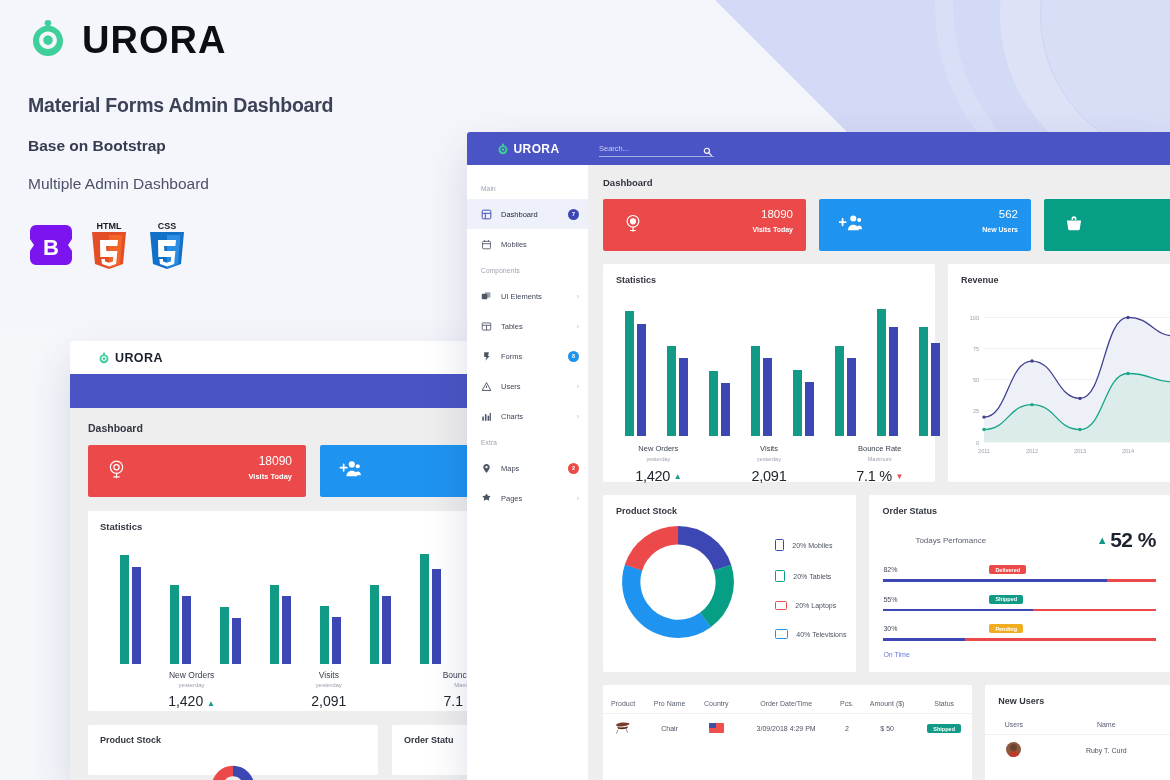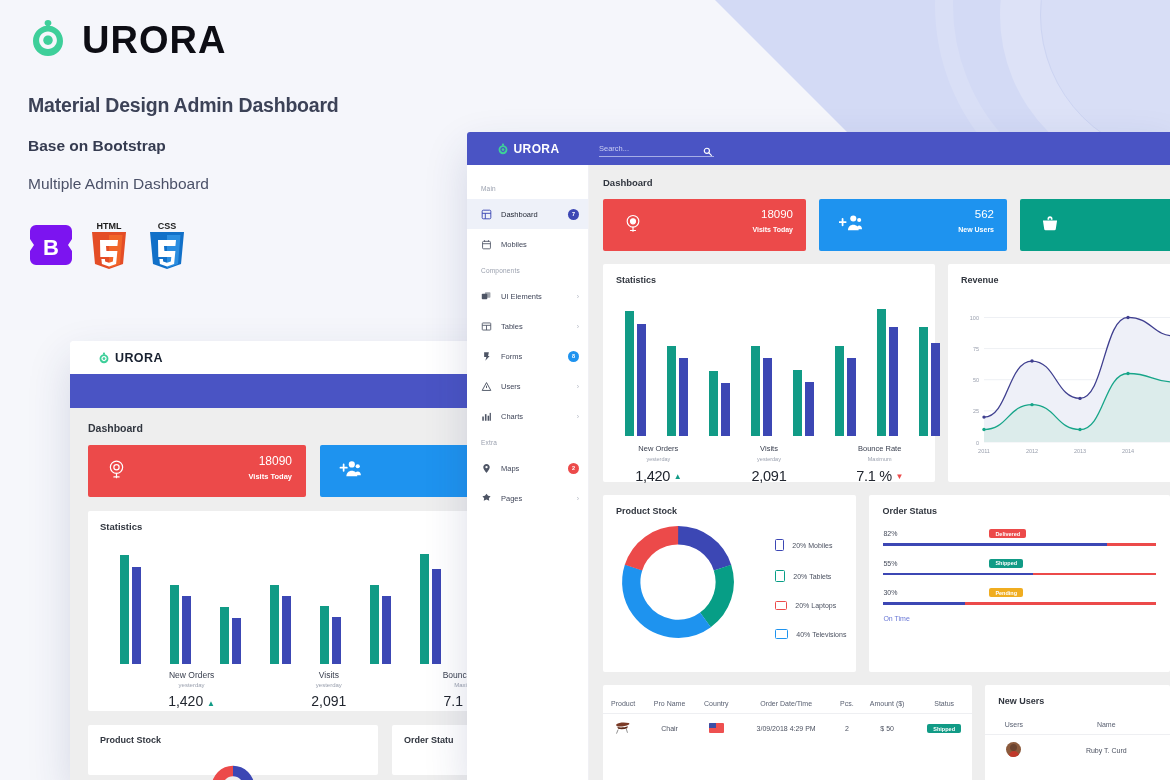--- a/index.html
+++ b/index.html
@@ -123,21 +123,21 @@
   .sb-badge { width:11px; height:11px; border-radius:50%; color:#fff; font-size:5.5px;
               display:flex; align-items:center; justify-content:center; font-weight:bold; }
   .sb-chev { color:#b2b7c3; font-size:7px; }
 
   
   .content { flex:1; background:#eeeeee; padding:12px 0 0 14px; overflow:hidden; }
   .c-title { font-size:9.5px; font-weight:bold; color:#31363f; margin-bottom:11px; }
   .c-cards { display:flex; gap:13px; }
   .ccard { height:52px; border-radius:2px; position:relative; flex:0 0 auto; }
   .ccard.red { width:203px; background:#ec4a4a; }
-  .ccard.blue { width:188px; background:#1e93ef; }
+  .ccard.blue { width:212px; background:#1e93ef; }
   .ccard.green { width:188px; background:#079e86; }
   .ccard .cic { position:absolute; left:20px; top:50%; transform:translateY(-50%); color:#fff; }
   .ccard .cval { position:absolute; right:13px; top:9px; color:#fff; font-size:11.5px; }
   .ccard .clab { position:absolute; right:13px; top:27px; color:#fff; font-size:7px; font-weight:bold; }
 
   .row2 { display:flex; gap:13px; margin-top:13px; }
   .panel { background:#fff; border-radius:2px; }
   .panel h4 { font-size:9px; font-weight:bold; color:#31363f; padding:11px 0 0 13px; }
 
   
@@ -217,21 +217,21 @@
       <span class="brand-mark">
         <svg viewBox="0 0 40 44" width="40" height="44">
           <path d="M20 2c2 0 3.4 1.3 3.4 3 0 1.3-.8 2.2-1.8 2.7 7.6 1 13.4 7.4 13.4 15.2C35 31.6 28.3 38 20 38S5 31.6 5 22.9c0-7.8 5.8-14.2 13.4-15.2-1-.5-1.8-1.4-1.8-2.7 0-1.7 1.4-3 3.4-3z" fill="#3ecf9a"></path>
           <path d="M20 13.5c4.9 0 8.9 3.9 8.9 8.7 0 4.8-4 8.7-8.9 8.7s-8.9-3.9-8.9-8.7c0-4.8 4-8.7 8.9-8.7z" fill="#f5f6fb"></path>
           <path d="M20 17.5c2.6 0 4.7 2.1 4.7 4.7s-2.1 4.7-4.7 4.7-4.7-2.1-4.7-4.7 2.1-4.7 4.7-4.7z" fill="#3ecf9a"></path>
         </svg>
       </span>
       <span class="brand-name">URORA</span>
     </div>
 
-    <div class="promo-sub">Material Design Admin Dashboard</div>
+    <div class="promo-sub">Material Forms Admin Dashboard</div>
 
     <div class="promo-line bold">Base on Bootstrap</div>
     <div class="promo-line">Multiple  Admin Dashboard</div>
 
     <div class="tech-row">
       <span class="tech">
         <svg viewBox="0 0 46 52" width="46" height="52">
           <path d="M8 6h30a6 6 0 016 6v8l-4 6 4 6v8a6 6 0 01-6 6H8a6 6 0 01-6-6v-8l4-6-4-6v-8a6 6 0 016-6z" fill="#7c14f0"></path>
           <text x="23" y="36" font-size="22" font-weight="bold" fill="#fff" text-anchor="middle" font-family="Liberation Sans, sans-serif">B</text>
         </svg>
@@ -682,20 +682,24 @@
               </div>
               <div class="leg">
                 <span class="lic" style="border:1.3px solid #1e93ef;width:13px;height:10px;"></span>
                 <span class="ltx">40% Televisions</span>
               </div>
             </div>
           </div>
 
           <div class="panel p-order">
             <h4>Order Status</h4>
+            <div class="perf-row">
+              <span class="perf-lab">Todays Perfomance</span>
+              <span class="perf-val"><span class="car">▲</span><span>52 %</span></span>
+            </div>
             <div id="obars">
                 <div class="obar-block">
                   <div class="obar-head">
                     <span class="obar-pct">82%</span>
                     <span class="obar-tag" style="background: rgb(236, 74, 74);">Delivered</span>
                   </div>
                   <div class="obar-track">
                     <div class="obar-fill" style="width: 82%;"></div>
                   </div>
                 </div>

